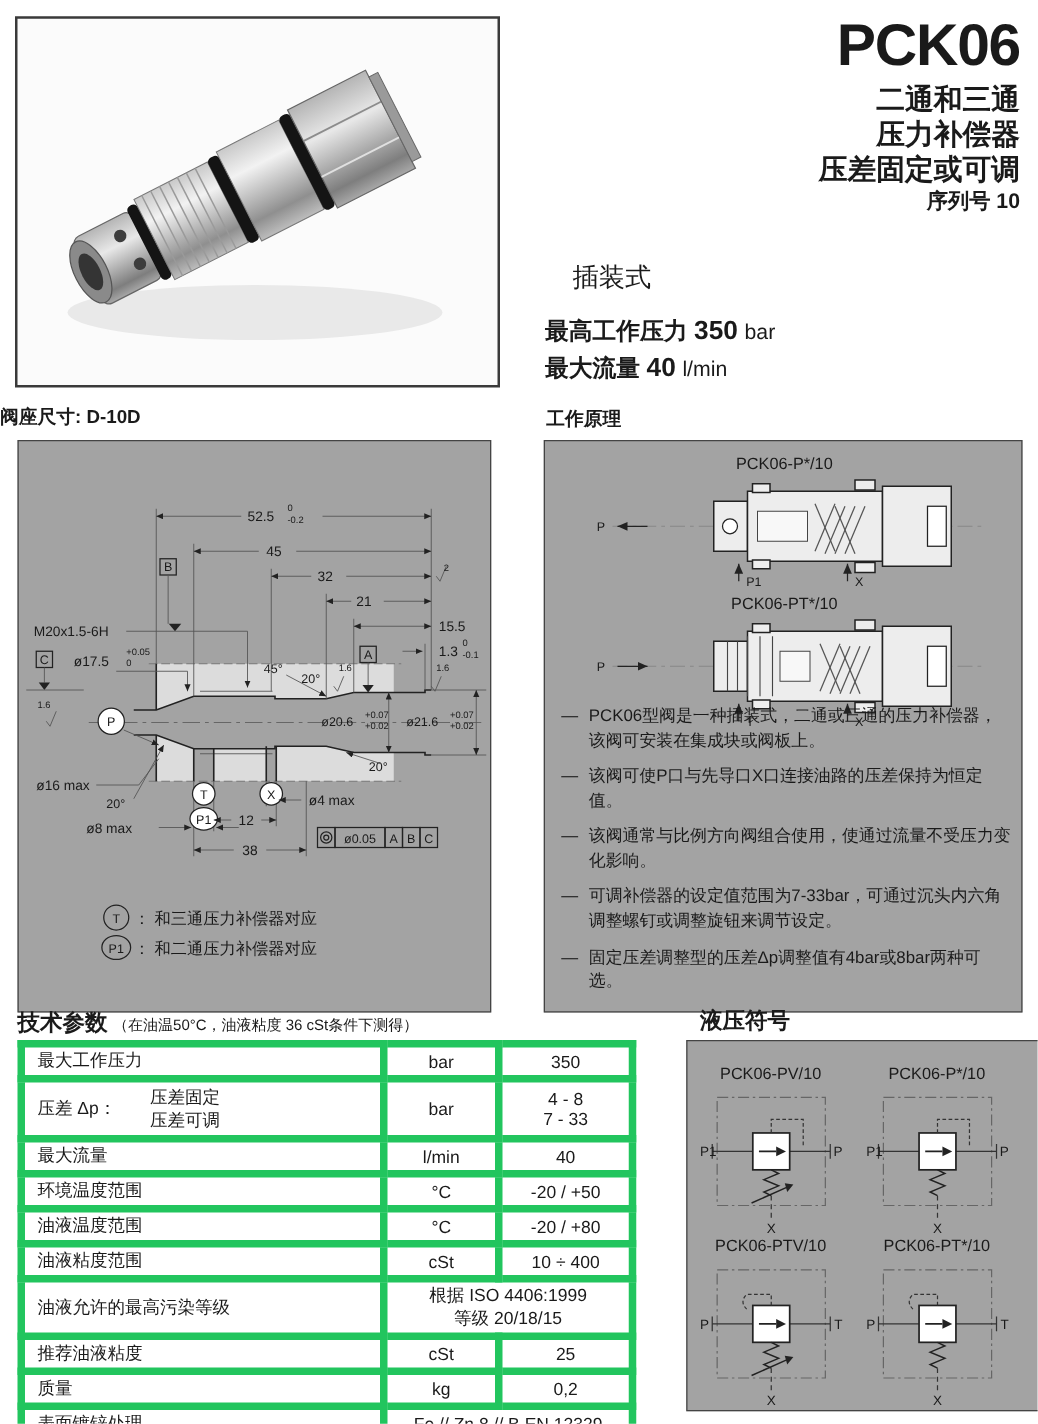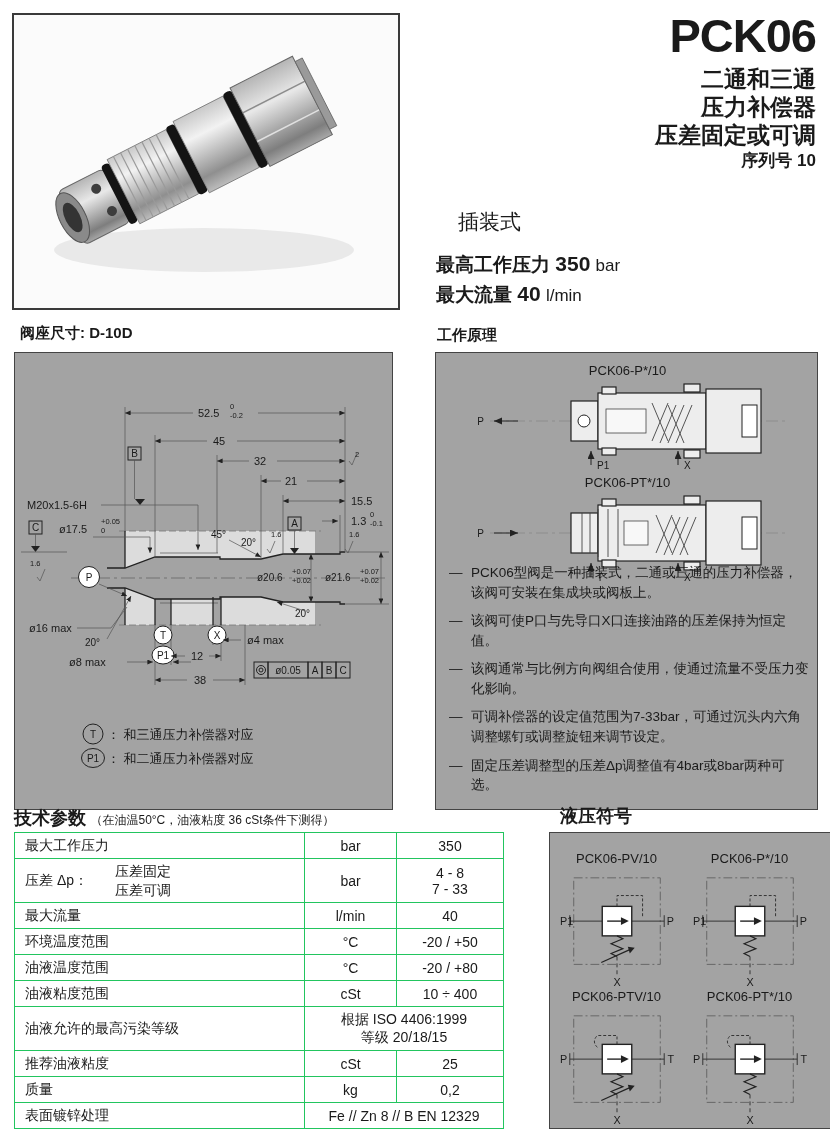--- a/index.html
+++ b/index.html
@@ -28,21 +28,21 @@
   .porttxt { font-size:10px; }
   .legtxt { font-size:13px; }
   .thin { stroke:#555; stroke-width:0.7; fill:none; }
   .prof { stroke:#222; stroke-width:1.3; fill:none; }
   
   .bullets { left:449px; top:563px; width:360px; }
   .bullet { display:flex; font-size:13.5px; line-height:1.45; margin-bottom:9px; }
   .bullet .dash { width:22px; flex:none; }
   
   table.tech { border-collapse:collapse; width:489px; table-layout:fixed; }
-  table.tech td { border:1px solid #22c55e; font-size:14px; height:26px; padding:2px 0; }
+  table.tech td { border:6px solid #22c55e; font-size:14px; height:26px; padding:2px 0; }
   table.tech td.lab { padding-left:10px; text-align:left; }
   table.tech td.c { text-align:center; }
   table.tech tr.tall td { height:44px;margin-left:28px; }
   .sub2 { display:flex; align-items:center; }
   .sub2 .l1 { width:100px; padding-left:10px; }
   .sub2 .l2 div { line-height:19px; }
   
   .symgrid { left:549px; top:832px; width:287px; height:297px; }
   .symcell { position:absolute; width:133px; text-align:center; }
   .symtitle { font-size:13px; margin-bottom:2px; }
@@ -108,21 +108,21 @@
       <rect x="145" y="-40" width="56" height="80" fill="url(#gm1)" stroke="#777" stroke-width="0.8"></rect>
       <rect x="201" y="-42" width="10" height="84" rx="4" fill="#141414"></rect>
       <rect x="211" y="-44" width="70" height="88" fill="url(#gm2)" stroke="#666" stroke-width="1"></rect>
       <line x1="211" y1="-16" x2="281" y2="-16" stroke="#8c8c8c" stroke-width="1.5"></line>
       <line x1="211" y1="16" x2="281" y2="16" stroke="#e0e0e0" stroke-width="1.5"></line>
       <rect x="281" y="-38" width="8" height="76" fill="#9a9a9a" stroke="#666" stroke-width="0.8"></rect>
     </g>
   </svg>
 </div>
 
-<div class="abs sechead" style="left:20px; top:324px">阀座尺寸: D-10D</div>
+<div class="abs sechead" style="left:0; top:324px">阀座尺寸: D-10D</div>
 <div class="abs box" style="left:14px; top:352px; width:379px; height:458px">
   <svg width="376" height="455" viewBox="0 0 376 455">
     <defs>
       <marker id="da" orient="auto-start-reverse" markerWidth="9" markerHeight="8" refX="8" refY="3.5">
         <path d="M0,0L8,3.5L0,7Z" fill="#222"></path>
       </marker>
     </defs>
 
     <path d="M110,178 H300 V201 H268 L246,206 H205 V204 H140 L110,215 Z" fill="#dcdcdc"></path>
     <path d="M110,235 L140,246 V272 H110 Z" fill="#dcdcdc"></path>

